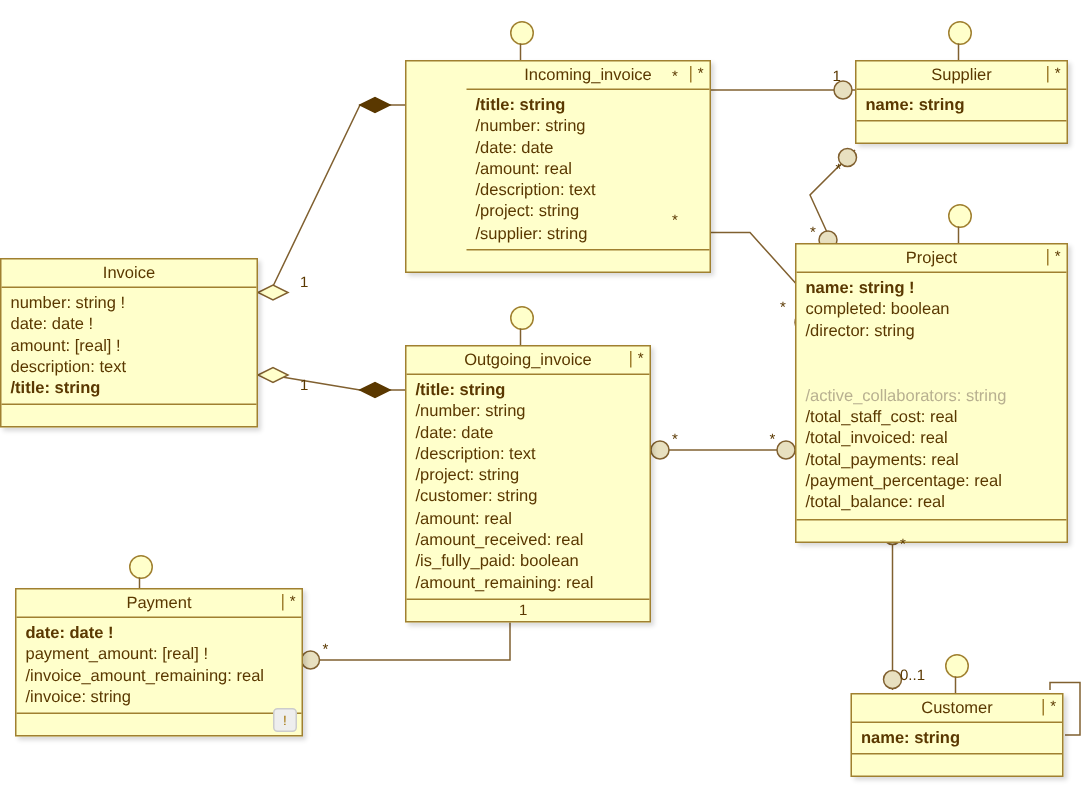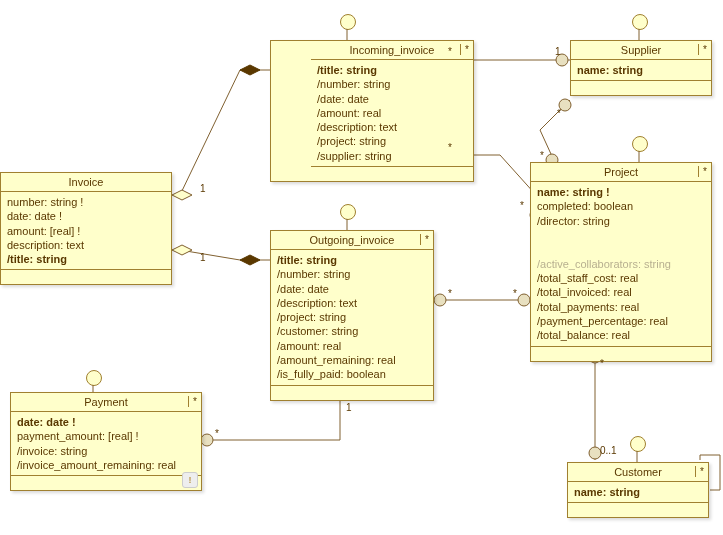--- a/index.html
+++ b/index.html
@@ -180,36 +180,37 @@
     <span class="mult">*</span>
   </div>
   <div class="attrs">
       <div class="bold">/title: string</div>
       <div>/number: string</div>
       <div>/date: date</div>
       <div>/description: text</div>
       <div>/project: string</div>
       <div>/customer: string</div>
       <div>/amount: real</div>
+      <div>/amount_received: real</div>
+      <div>/is_fully_paid: boolean</div>
       <div>/amount_remaining: real</div>
-      <div>/is_fully_paid: boolean</div>
     </div>
   <div class="attrs last empty"></div>
 </div>
 
 <div class="class-box" style="left:10px; top:392px; width:190px;">
   <div class="class-header">
     <span>Payment</span>
     <span class="mult">*</span>
   </div>
   <div class="attrs">
       <div class="bold">date: date !</div>
       <div>payment_amount: [real] !</div>
+      <div>/invoice_amount_remaining: real</div>
       <div>/invoice: string</div>
-      <div>/invoice_amount_remaining: real</div>
     </div>
   <div class="attrs last empty" style="position:relative;">
     <div class="warn" style="right:3px; bottom:2px;">!</div>
   </div>
 </div>
 
 <div class="class-box" style="left:570px; top:40px; width:140px;">
   <div class="class-header">
     <span>Supplier</span>
     <span class="mult">*</span>

